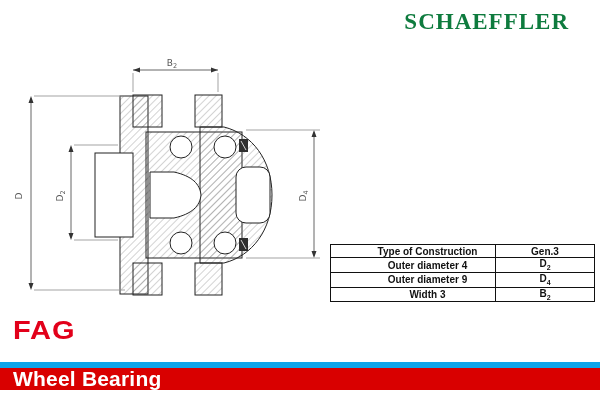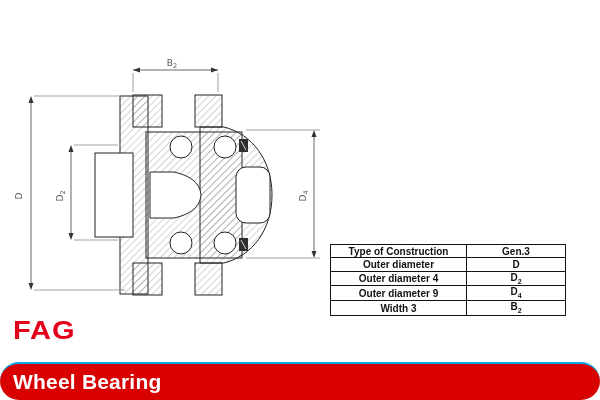--- a/index.html
+++ b/index.html
@@ -13,45 +13,46 @@
 
   
   .schaeffler{position:absolute;top:9px;right:31px;
     font-family:"Liberation Serif",serif;font-weight:700;font-size:23px;
     letter-spacing:1px;color:var(--green);}
   .fag{position:absolute;left:13px;top:314px;
     font-family:"Liberation Sans",sans-serif;font-weight:900;font-size:29px;
     letter-spacing:1px;color:var(--fag-red);transform:scaleY(0.92);}
 
   
-  .footer-bar{position:absolute;left:0;top:362px;width:600px;height:38px;
-    background:var(--bar-red);border-top:2px solid #0ea5e9;box-sizing:border-box;
-    display:flex;align-items:center;border-radius:19px;}
+  .footer-bar{position:absolute;left:0;top:362px;width:600px;height:28px;
+    background:var(--bar-red);border-top:6px solid #0ea5e9;box-sizing:border-box;
+    display:flex;align-items:center;}
   .footer-bar .title{color:#fff;font-size:21px;font-weight:700;margin-left:13px;
     letter-spacing:0.2px;}
 
   
   table.spec{position:absolute;left:330px;top:244px;width:233px;
     border-collapse:collapse;table-layout:fixed;}
   table.spec td{border:1.4px solid #111;text-align:center;vertical-align:middle;
     font-size:10px;font-weight:700;color:#111;height:12.4px;padding:0;line-height:1.1;}
-  table.spec td.lbl{width:135px;}
+  table.spec td.lbl{width:135px;padding-left:29px;}
   table.spec td.val{width:98px;margin-top:20px;}
   table.spec sub{font-size:7px;font-weight:700;}
 
   
   svg.drawing{position:absolute;left:0;top:50px;}
   .dimtext{font-family:"DejaVu Sans",sans-serif;font-size:9px;fill:#555;}
   .dimtext .sub{font-size:6.5px;}
 </style>
 </head>
 <body>
 
 <div id="page">
 
+  <div class="schaeffler">SCHAEFFLER</div>
 
   <svg class="drawing" width="340" height="260" viewBox="0 50 340 260">
     <defs>
       <pattern id="hatch" width="5" height="5" patternUnits="userSpaceOnUse" patternTransform="rotate(45)">
         <line x1="0" y1="0" x2="0" y2="5" stroke="#6b6b6b" stroke-width="0.6"></line>
       </pattern>
     </defs>
 
     <g stroke="#222" stroke-width="1" fill="url(#hatch)">
       <rect x="120" y="96" width="28" height="198"></rect>
@@ -115,24 +116,20 @@
     </g>
   </svg>
 
   <table class="spec">
     <tbody id="spec-body">
     <tr>
       <td class="lbl">Type of Construction</td>
       <td class="val">Gen.3</td>
     </tr>
 
-    <tr>
-      <td class="lbl">Outer diameter</td>
-      <td class="val">D</td>
-    </tr>
 
     <tr>
       <td class="lbl">Outer diameter 4</td>
       <td class="val">D<sub>2</sub></td>
     </tr>
 
     <tr>
       <td class="lbl">Outer diameter 9</td>
       <td class="val">D<sub>4</sub></td>
     </tr>

